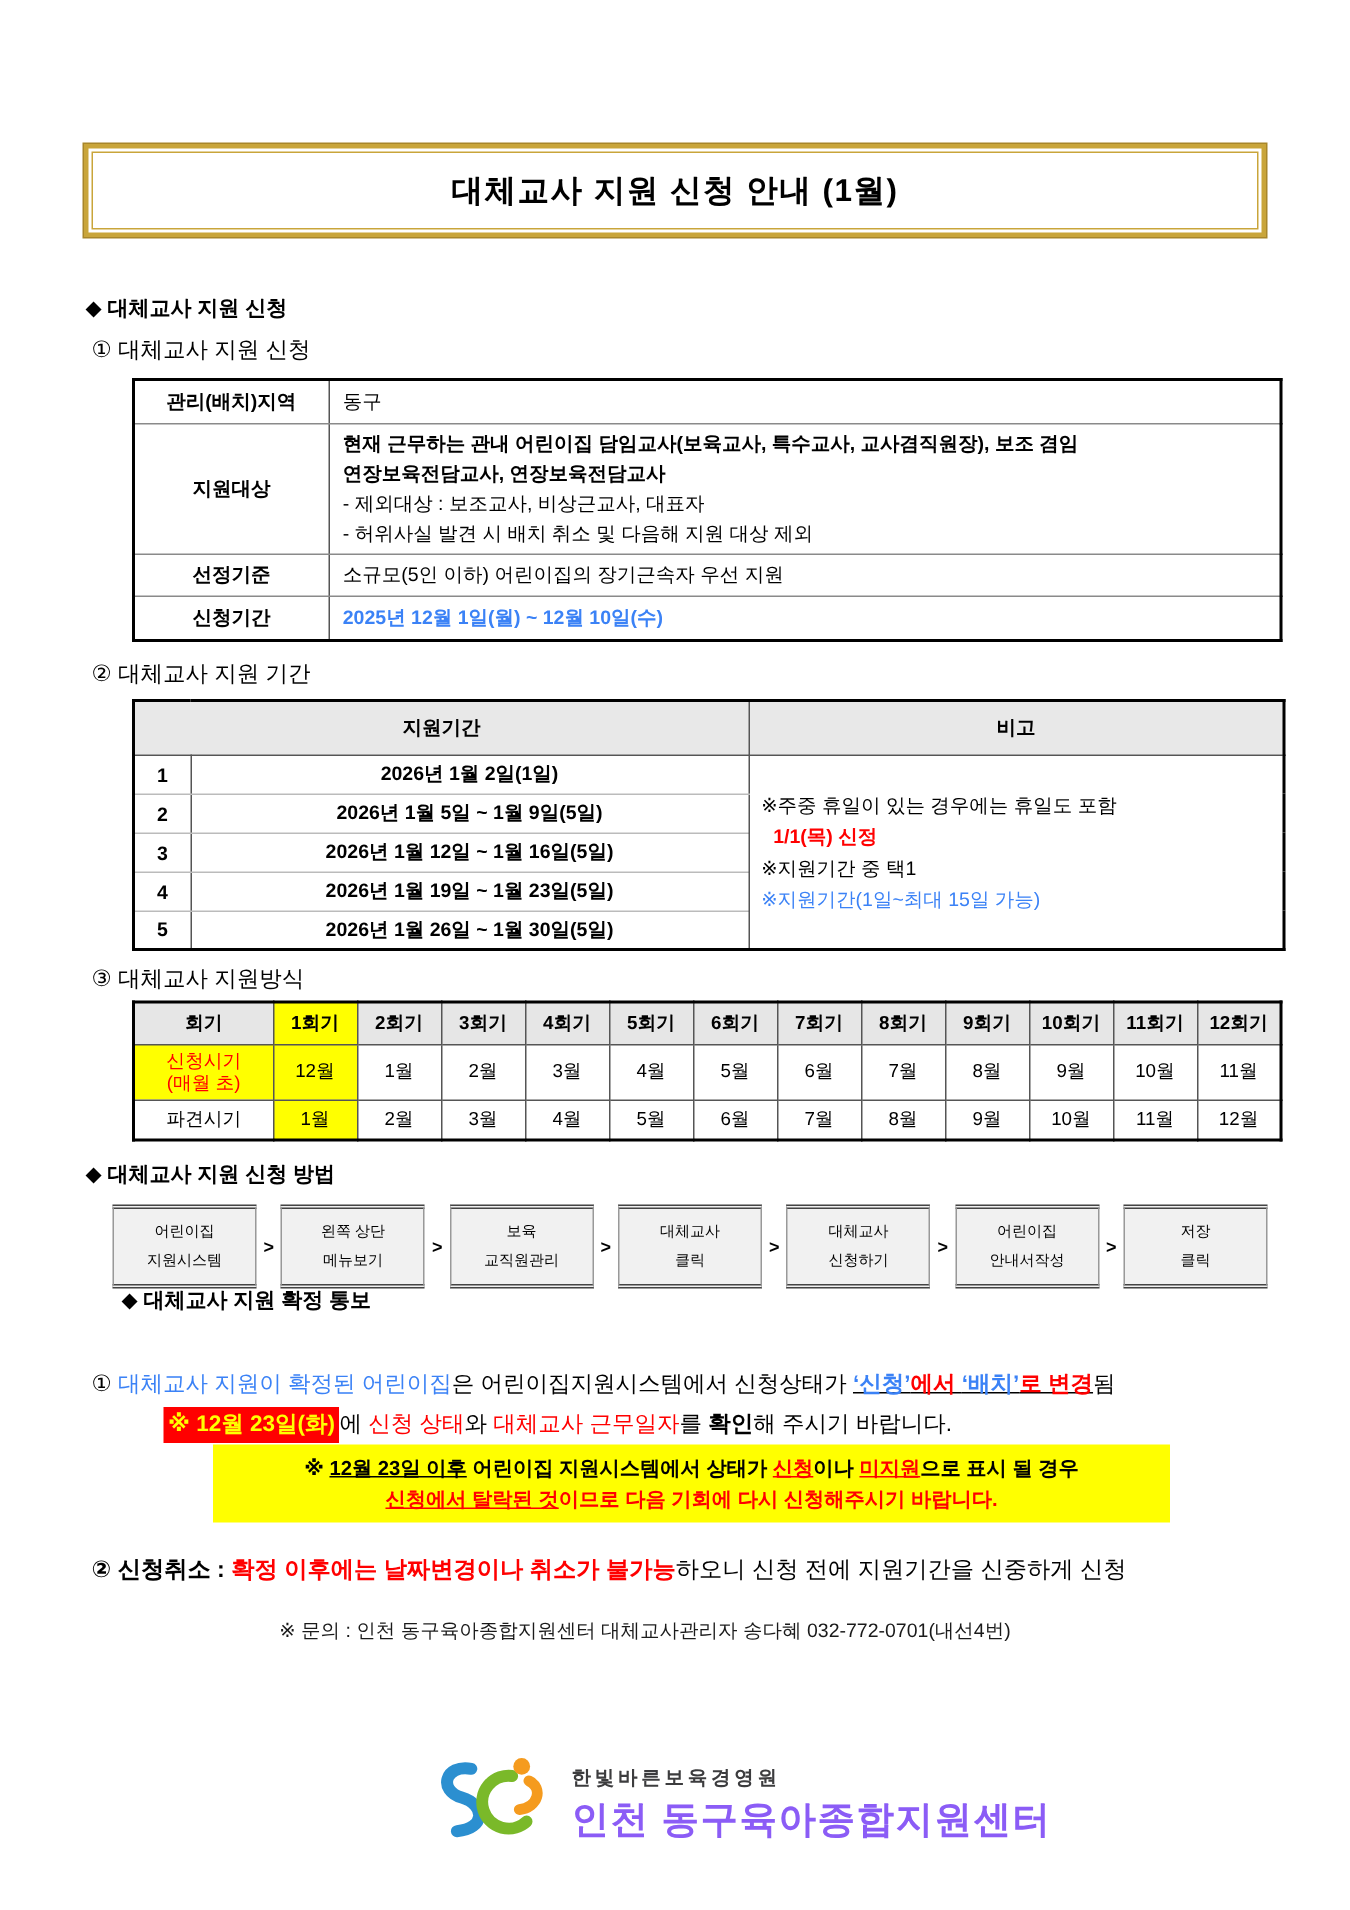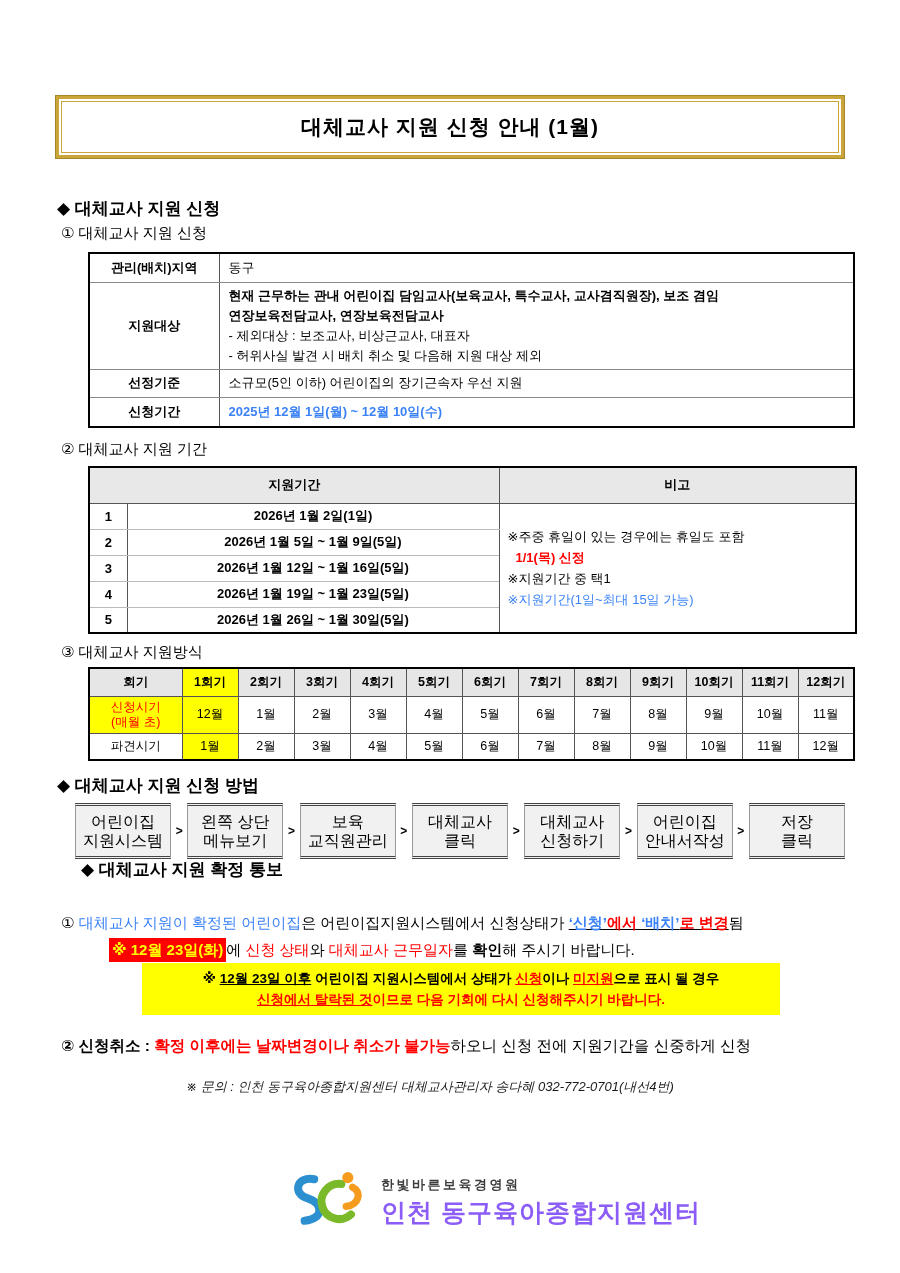--- a/index.html
+++ b/index.html
@@ -7,21 +7,21 @@
         font-family:"Liberation Sans","DejaVu Sans",sans-serif;color:#000;}
   .abs{position:absolute;}
 
   
   .title-box{left:55px;top:95px;width:790px;height:64px;box-sizing:border-box;
     border:1px solid #a8862a;
     box-shadow:inset 0 0 0 3px #c9a53a, inset 0 0 0 5px #ffffff, inset 0 0 0 6px #c9a53a;
     display:flex;align-items:center;justify-content:center;
     font-size:21px;font-weight:bold;letter-spacing:1px;}
 
-  .h-main{font-size:17px;font-weight:bold;}
+  .h-main{font-size:14px;font-weight:bold;}
   .h-sub{font-size:15px;}
 
   
   table{border-collapse:collapse;table-layout:fixed;}
   .info-table{left:88px;top:252px;width:767px;border:2px solid #000;font-size:13px;}
   .info-table td{border:1px solid #8a8a8a;padding:3px 9px;line-height:20px;vertical-align:middle;box-sizing:border-box;}
   .info-table td.lbl{width:130px;text-align:center;font-weight:bold;border-right:1px solid #555;}
   .info-table tr.r1 td{height:29px;}
   .info-table tr.r3 td{height:28px;}
   .info-table tr.r4 td{height:30px;}
@@ -47,34 +47,34 @@
   .method-table col.c-first{width:93px;}
   .method-table tr.r2 td{height:37px;}
   .method-table tr.r3 td{height:27px;}
 
   
   .flow{left:75px;top:803px;width:770px;display:flex;align-items:center;justify-content:space-between;}
   .step{width:96px;height:56px;box-sizing:border-box;background:#f1f1f1;
     border-top:3px double #444;border-bottom:3px double #444;
     border-left:1px solid #999;border-right:1px solid #999;
     display:flex;flex-direction:column;align-items:center;justify-content:center;
-    font-size:16px;line-height:19px;}
+    font-size:10px;line-height:19px;}
   .flow-arrow{font-size:12px;font-weight:bold;color:#000;}
 
   
   .p15{font-size:15px;line-height:24px;}
   .u-group{text-decoration:underline;color:#000;}
   .badge{display:inline-block;background:#ff0000;color:#ffff00;font-weight:bold;padding:0 3px;}
   .u{text-decoration:underline;}
 
   .yellow-box{left:142px;top:963px;width:638px;background:#ffff00;text-align:center;
     font-size:13.5px;font-weight:bold;line-height:21px;padding:5px 0;}
 
   .cancel-line{left:61px;top:1036px;font-size:15.5px;}
-  .contact{left:0;top:1078px;width:860px;text-align:center;font-size:13px;color:#1a1a1a;font-style:italic;}
+  .contact{left:0;top:1078px;width:860px;text-align:center;font-size:13px;color:#1a1a1a;}
 
   
   .footer{left:0;top:1168px;width:900px;display:flex;align-items:center;justify-content:center;gap:14px;padding-left:44px;}
   .logo-text{display:flex;flex-direction:column;}
   .logo-small{font-size:13px;color:#3c3c3e;letter-spacing:2.5px;font-weight:bold;margin-bottom:2px;}
   .logo-main{font-size:25px;color:#8b5cf6;font-weight:600;letter-spacing:1px;}
 </style>
 </head>
 <body>
 

